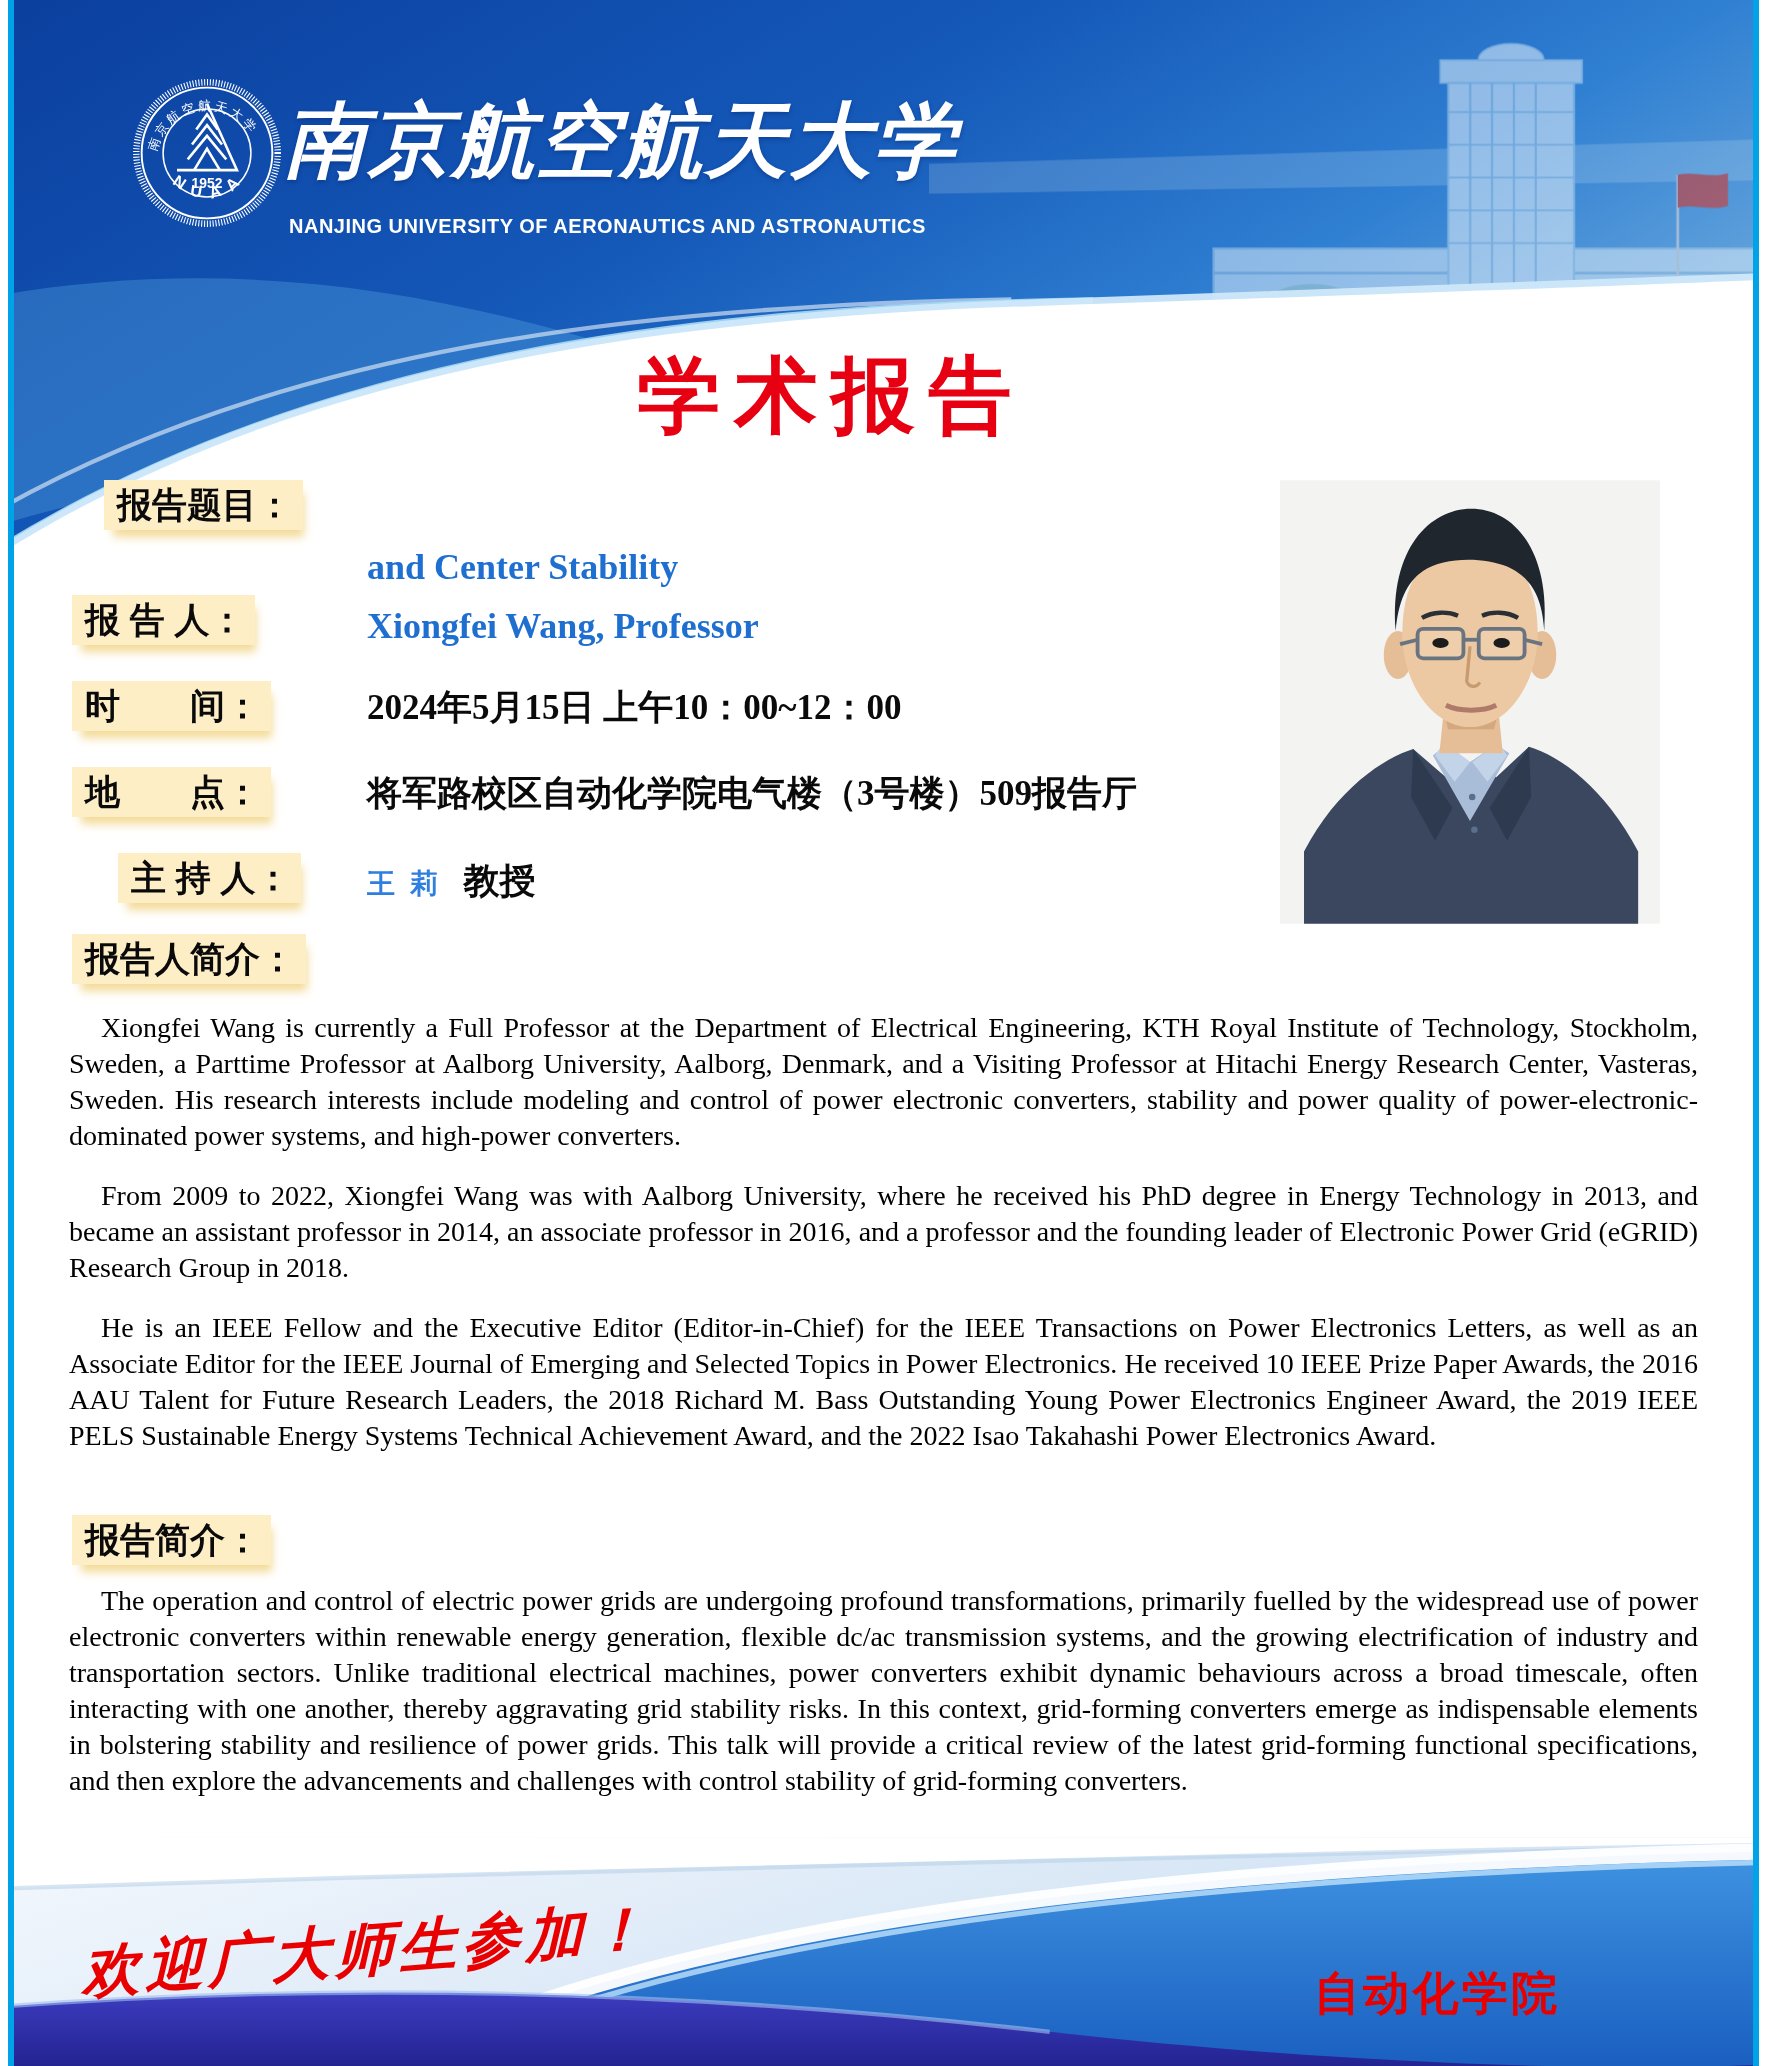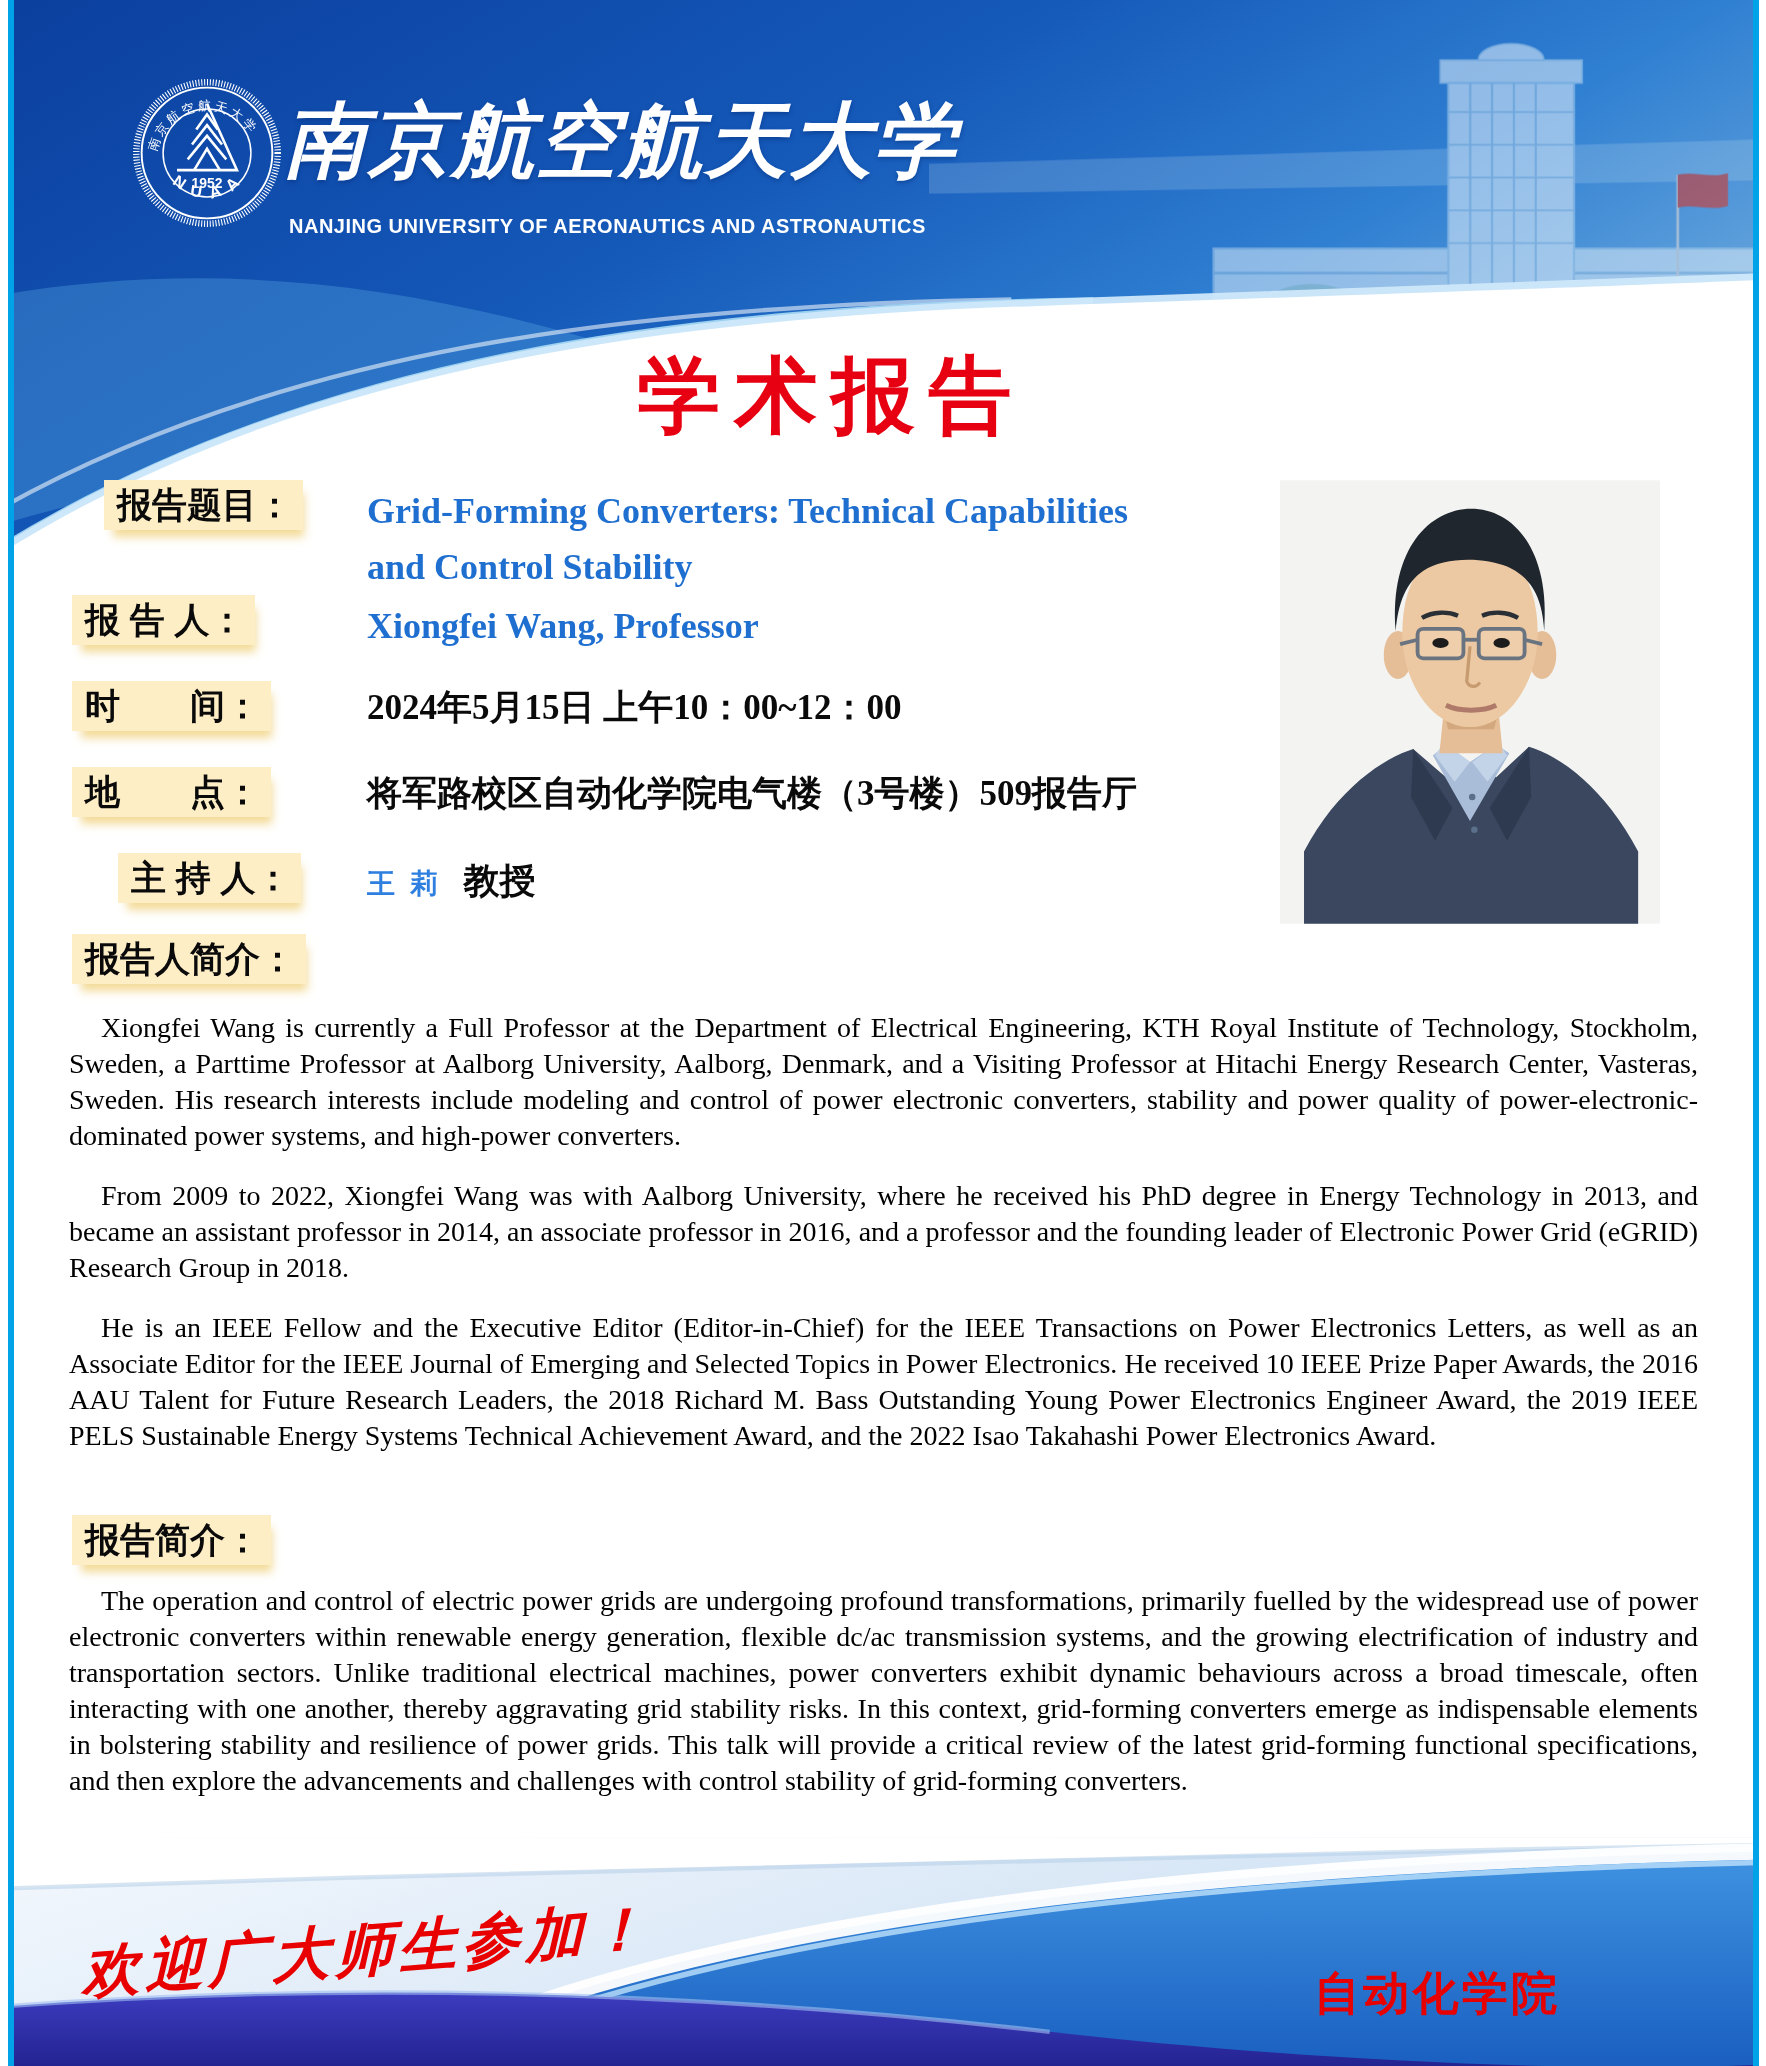--- a/index.html
+++ b/index.html
@@ -129,22 +129,22 @@
 </svg>
 
 <div class="abs uni-cn">南京航空航天大学</div>
 <div class="abs uni-en">NANJING UNIVERSITY OF AERONAUTICS AND ASTRONAUTICS</div>
 
 <div class="abs page-title">学术报告</div>
 
 <div class="abs row" style="left:72px;top:480px;padding-left:32px;">
   <span class="tag">报告题目：</span>
   <div class="v val-en topic-val">
-    <span>Grid-Forming Converters: Technical Capabilities</span><br>
-    <span>and Control Stability</span>
+    <br>
+    <span>and Center Stability</span>
   </div>
 </div>
 
 <div class="abs row" style="left:72px;top:595px;">
   <span class="tag">报 告 人：</span>
   <span class="v val-en">Xiongfei Wang, Professor</span>
 </div>
 
 <div class="abs row" style="left:72px;top:681px;">
   <span class="tag">时　　间：</span>

